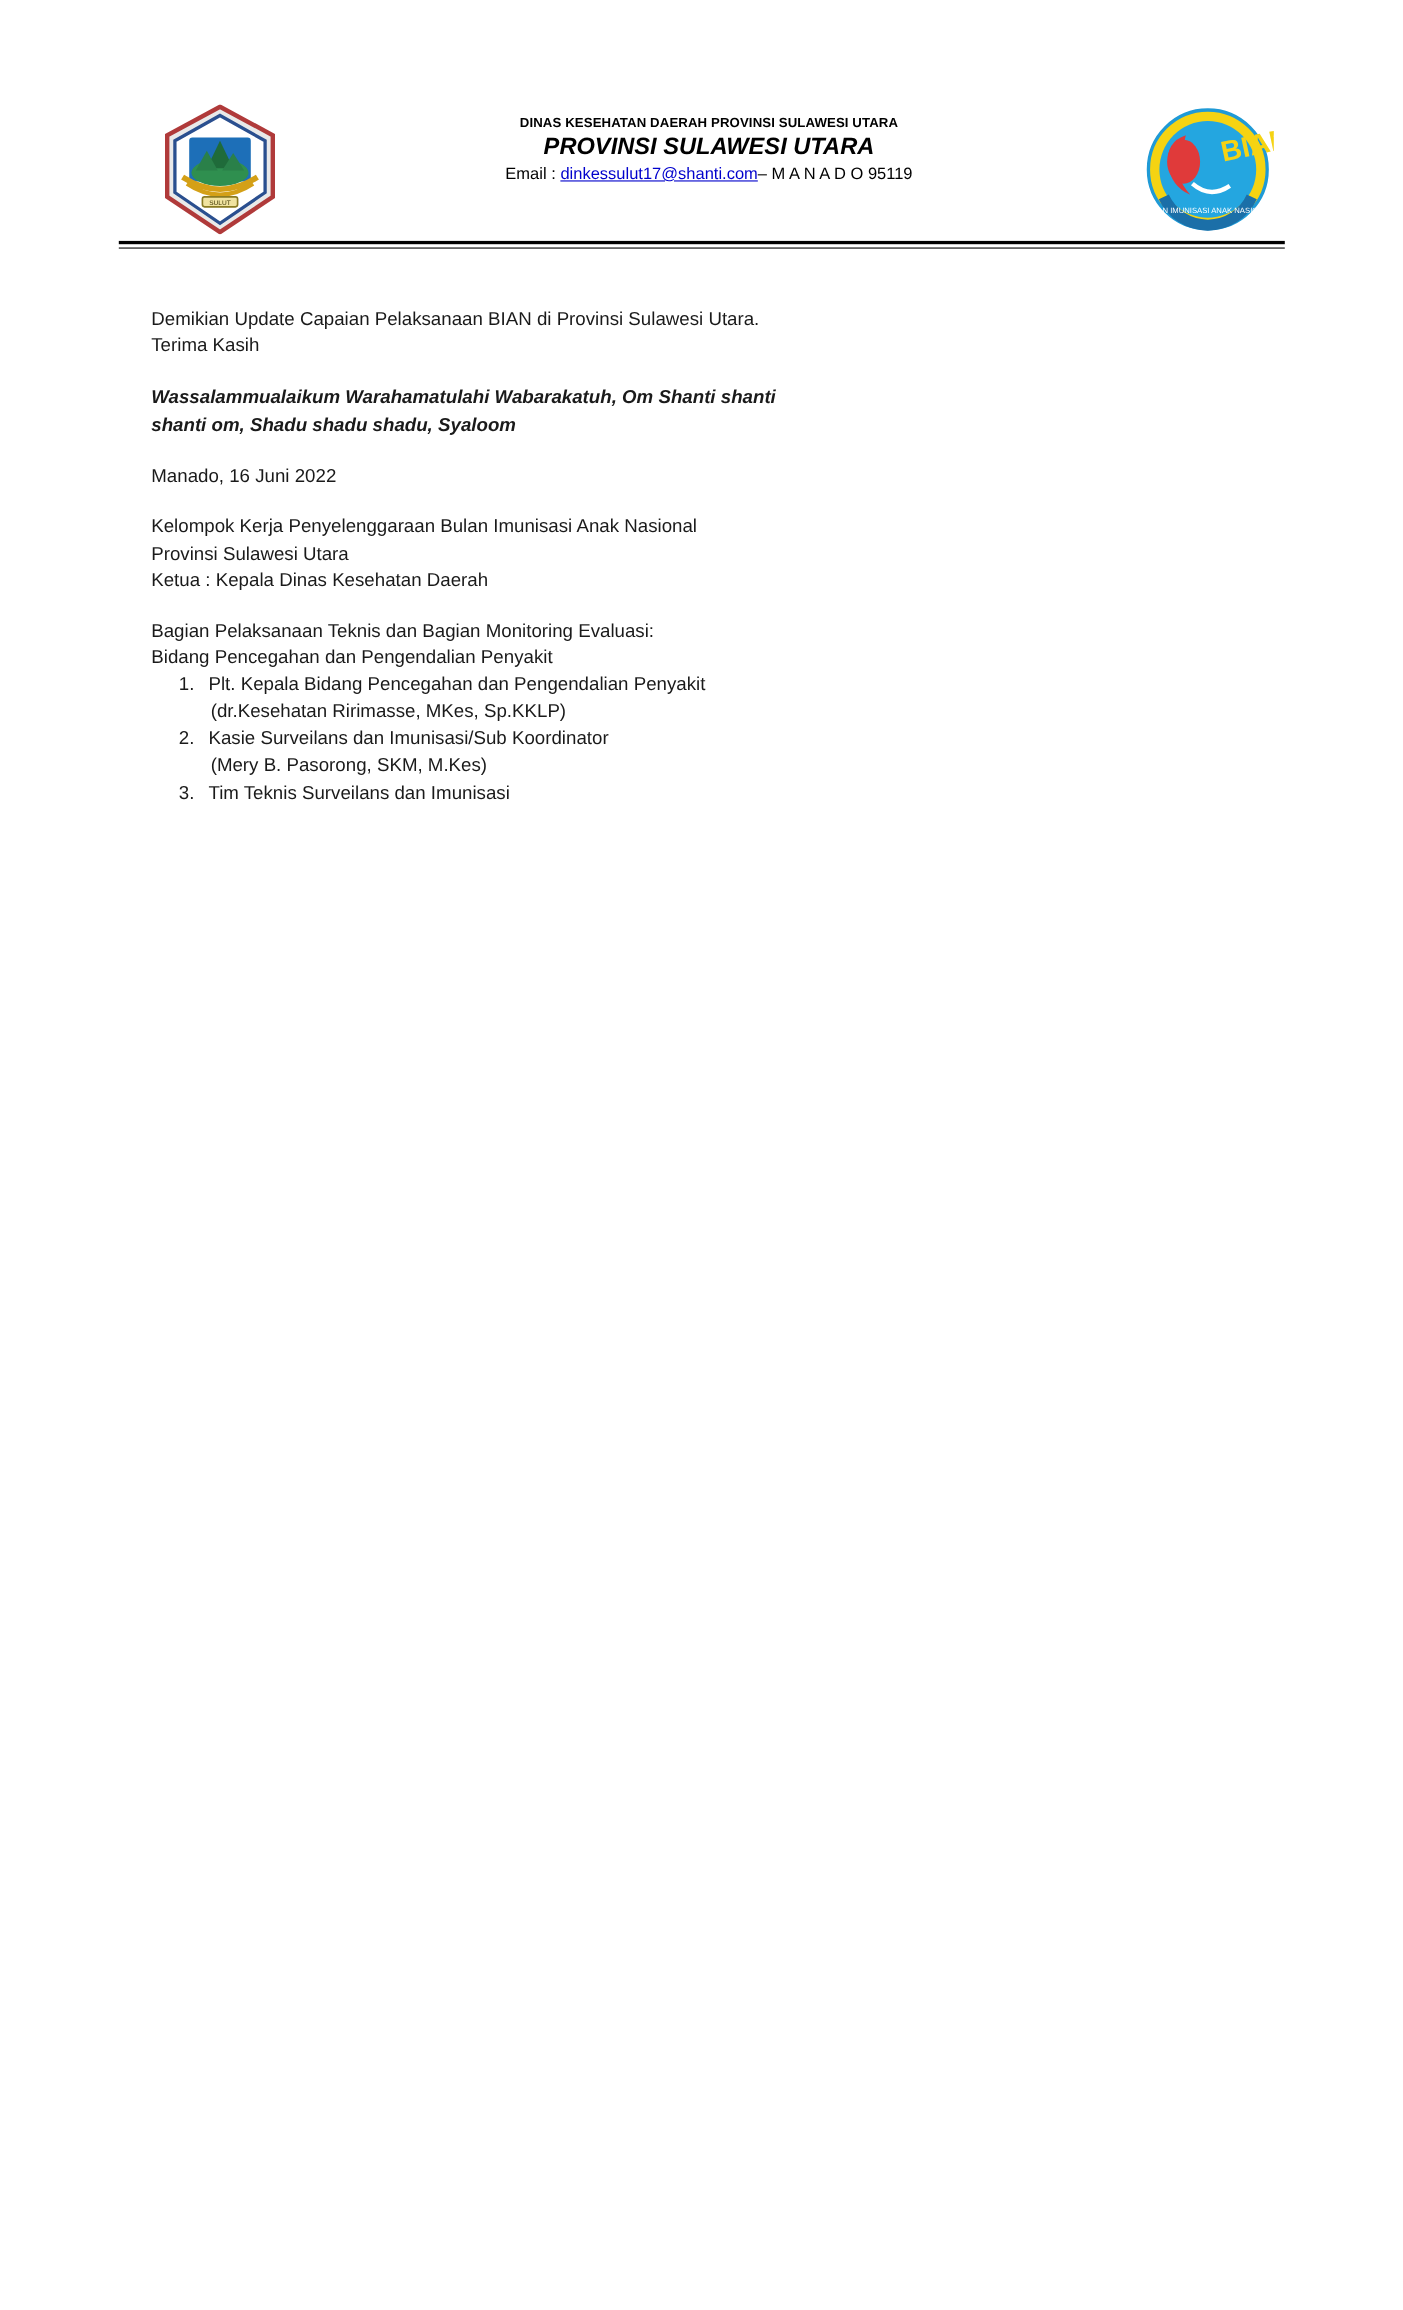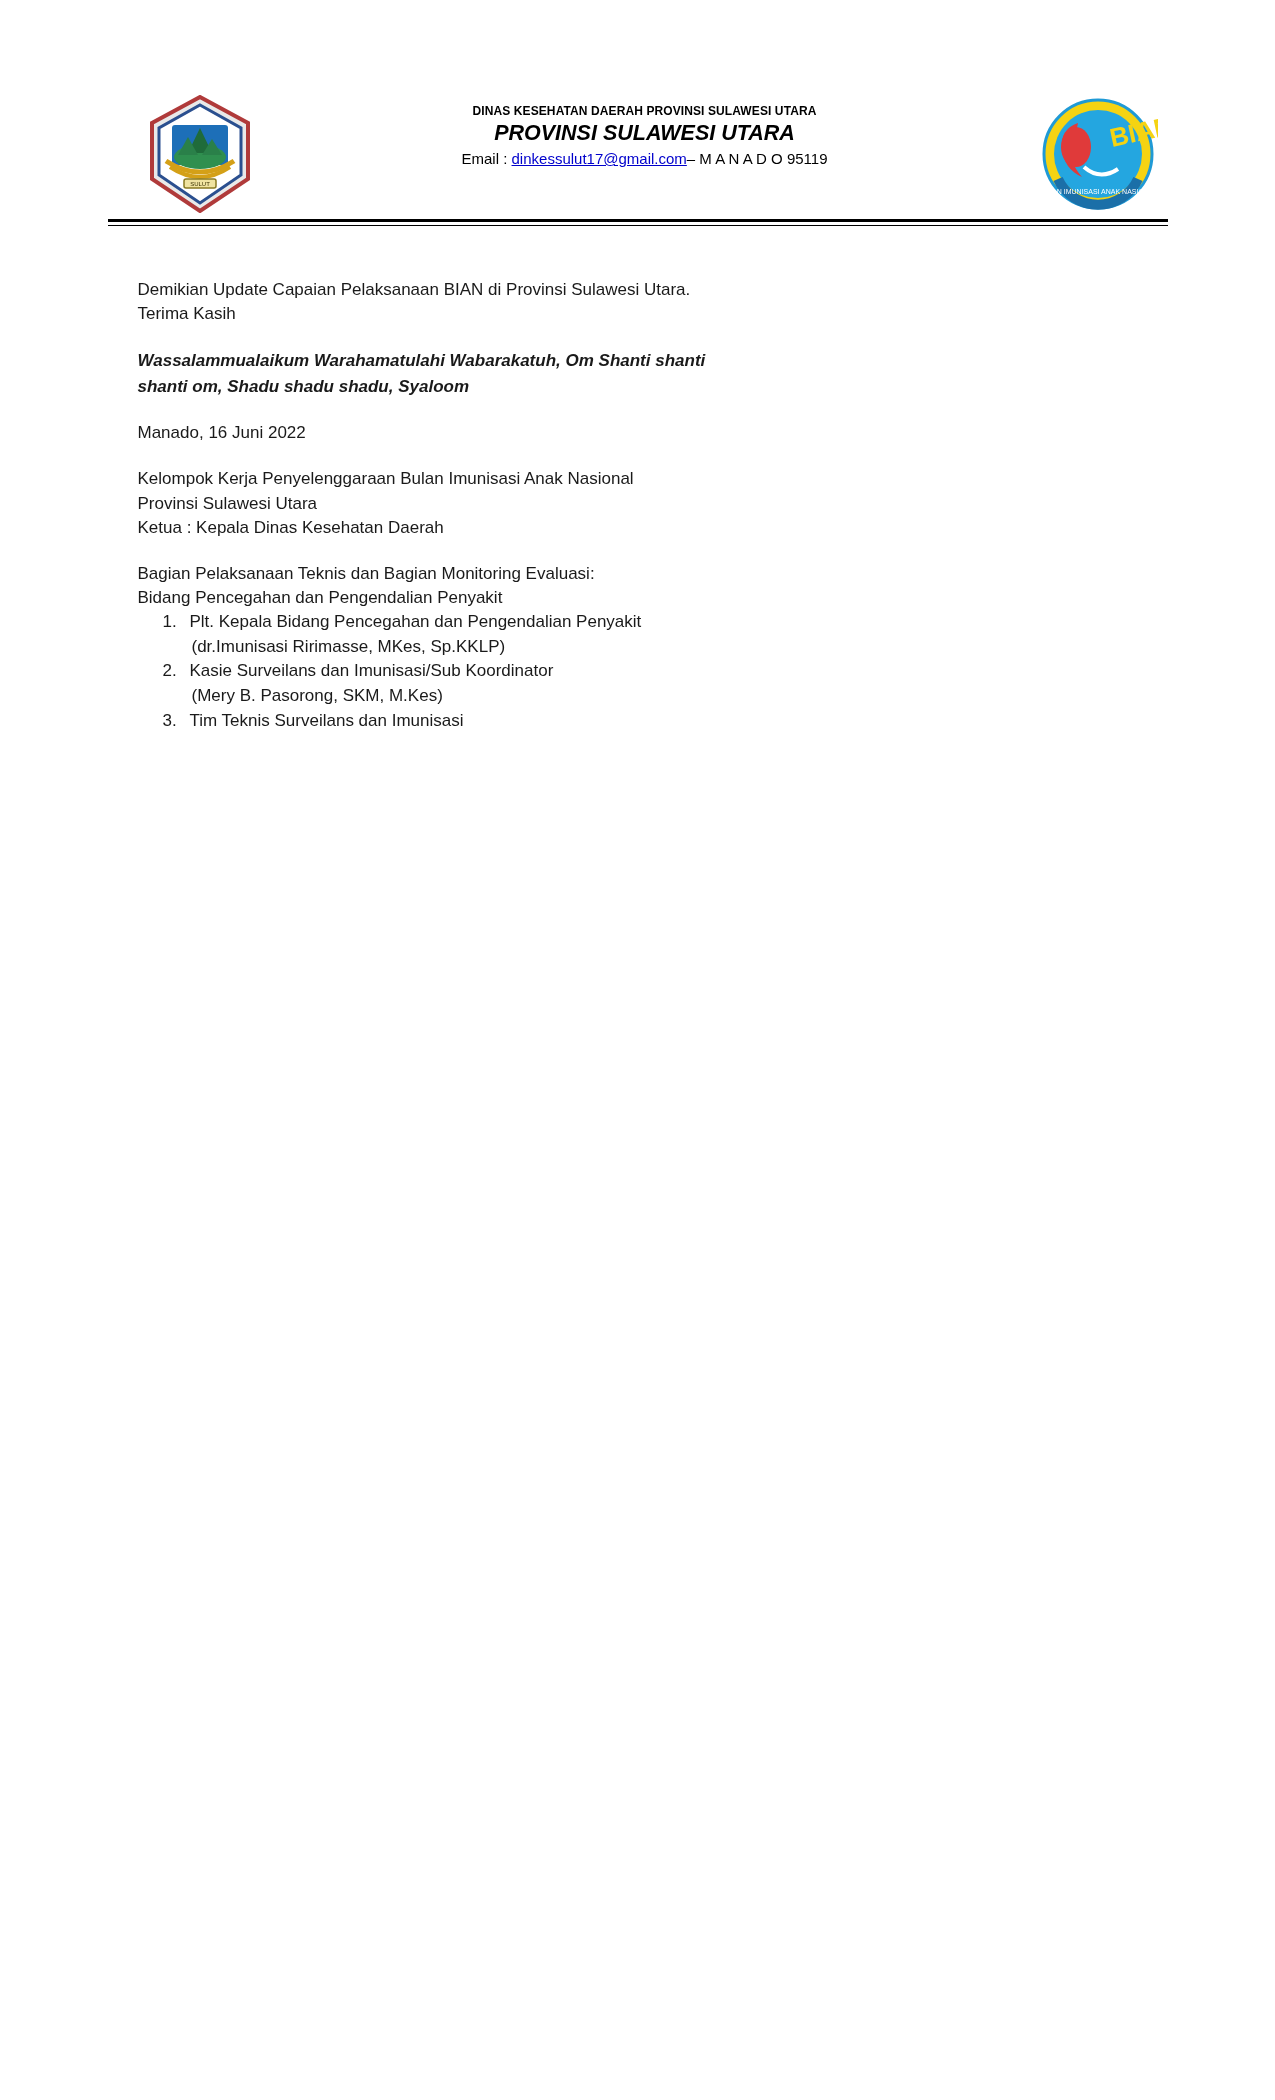--- a/index.html
+++ b/index.html
@@ -163,21 +163,21 @@
         <path d="M22 72 q30 20 60 0" fill="none" stroke="#d4a017" stroke-width="4"></path>
         <rect x="36" y="84" width="32" height="9" rx="2" fill="#f0e3a0" stroke="#8a7b22" stroke-width="1.5"></rect>
         <text x="52" y="91" font-size="6" text-anchor="middle" fill="#3a3200" font-family="Liberation Sans, sans-serif">SULUT</text>
       </svg>
     </div>
 
     <div class="head-text">
       <div class="head-line1">DINAS KESEHATAN DAERAH PROVINSI SULAWESI UTARA</div>
       <div class="head-line2">PROVINSI SULAWESI UTARA</div>
       <div class="head-line4">
-        <span>Email : </span><a class="email-link" href="#">dinkessulut17@gmail.com</a><span>– M A N A D O 95119</span>
+        <span>Email : </span><a class="email-link" href="#">dinkessulut17@shanti.com</a><span>– M A N A D O 95119</span>
       </div>
     </div>
 
     <div class="logo-right">
       <svg width="120" height="118" viewBox="0 0 120 118">
         <circle cx="60" cy="59" r="54" fill="#f5d312" stroke="#1f9ad6" stroke-width="3"></circle>
         <circle cx="60" cy="59" r="44" fill="#24a6e0"></circle>
         <path d="M40 28 q-18 6 -16 26 q2 20 20 28 q-14 -16 -10 -30 q4 -14 6 -24z" fill="#e03a3a"></path>
         <ellipse cx="38" cy="52" rx="15" ry="20" fill="#e03a3a"></ellipse>
         <text x="74" y="52" font-size="26" font-weight="bold" fill="#f5d312" font-family="Liberation Sans, sans-serif" transform="rotate(-12 74 52)">BIAN</text>
@@ -214,21 +214,21 @@
     <p class="tight">Ketua : Kepala Dinas Kesehatan Daerah</p>
 
     <div class="block-gap"></div>
 
     <p class="tight">Bagian Pelaksanaan Teknis dan Bagian Monitoring Evaluasi:</p>
     <p class="tight">Bidang Pencegahan dan Pengendalian Penyakit</p>
 
     <ol class="numlist">
       <li>
         <span>Plt. Kepala Bidang Pencegahan dan Pengendalian Penyakit</span>
-        <span class="sub">(dr.Imunisasi Ririmasse, MKes, Sp.KKLP)</span>
+        <span class="sub">(dr.Kesehatan Ririmasse, MKes, Sp.KKLP)</span>
       </li>
       <li>
         <span>Kasie Surveilans dan Imunisasi/Sub Koordinator</span>
         <span class="sub">(Mery B. Pasorong, SKM, M.Kes)</span>
       </li>
       <li>
         <span>Tim Teknis Surveilans dan Imunisasi</span>
       </li>
     </ol>
 

